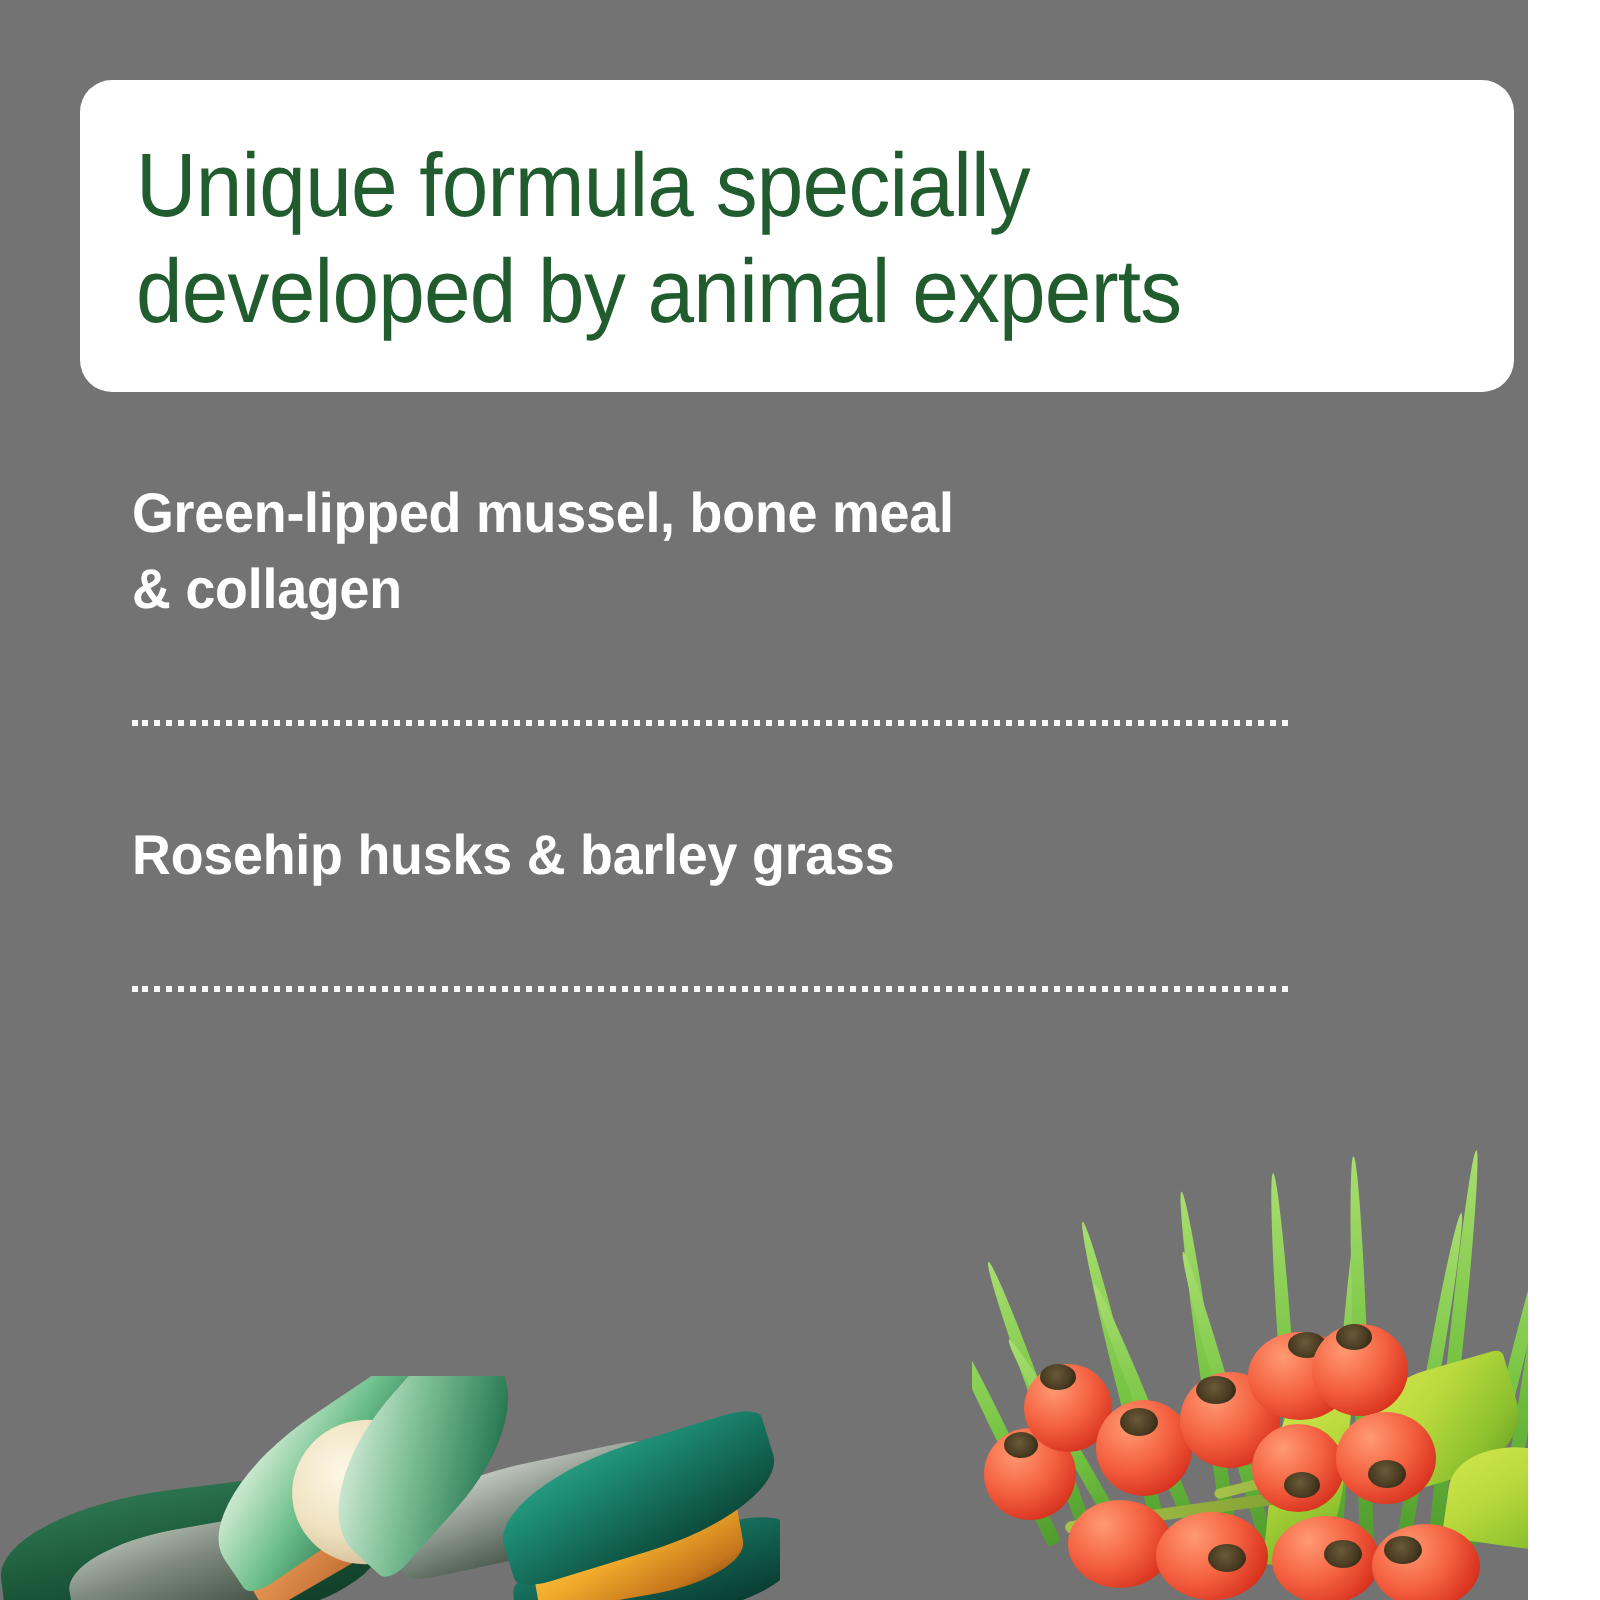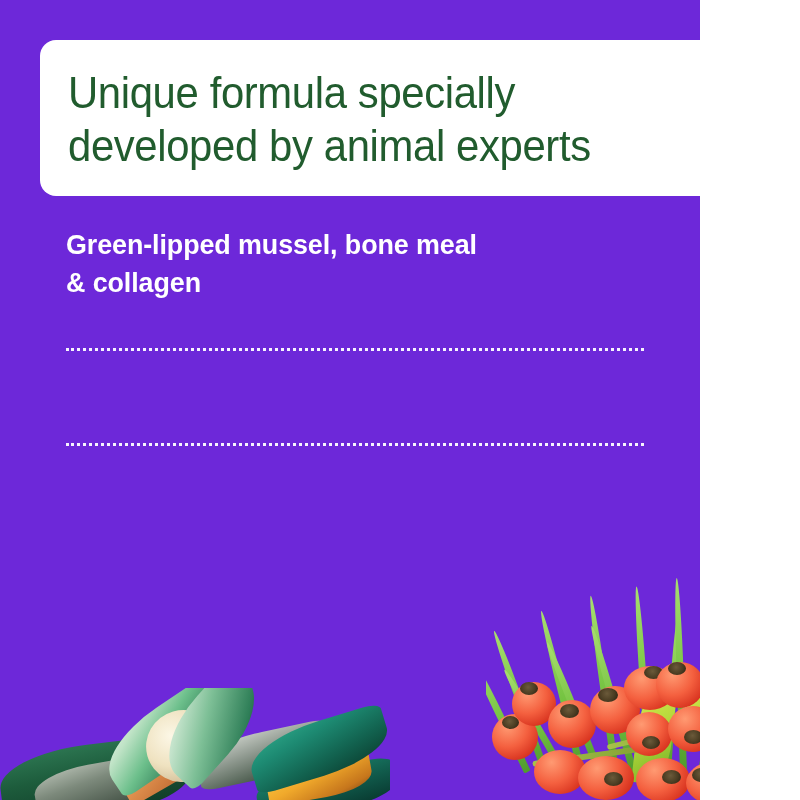--- a/index.html
+++ b/index.html
@@ -8,23 +8,23 @@
   }
   body {
     width: 800px;
     height: 800px;
     overflow: hidden;
     font-family: "Liberation Sans", sans-serif;
   }
 
   #poster {
     position: relative;
-    width: 700px;
+    width: 764px;
     height: 800px;
-    background: #6d28d9;
+    background: #737373;
     overflow: hidden;
   }
 
   
   #heading-card {
     position: absolute;
     left: 40px;
     top: 40px;
     width: 717px;
     height: 156px;
@@ -42,21 +42,21 @@
     letter-spacing: -0.4px;
     transform: scaleX(0.93);
     transform-origin: left top;
     white-space: pre-line;
   }
 
   
   #ingredient-list {
     position: absolute;
     left: 66px;
-    top: 226px;
+    top: 238px;
     width: 600px;
   }
   .ingredient-row {
     position: relative;
   }
   .ingredient-text {
     color: #ffffff;
     font-family: "Liberation Sans Narrow", "Liberation Sans", sans-serif;
     font-size: 28px;
     line-height: 38px;
@@ -204,20 +204,23 @@
 
     <div class="ingredient-row">
       <div class="ingredient-text">Green-lipped mussel, bone meal
 &amp; collagen</div>
     </div>
 
     <div class="gap-before-divider"></div>
     <div class="divider"></div>
     <div class="gap-after-divider"></div>
 
+    <div class="ingredient-row">
+      <div class="ingredient-text">Rosehip husks &amp; barley grass</div>
+    </div>
 
     <div class="gap-before-divider"></div>
     <div class="divider"></div>
     <div class="gap-after-divider"></div>
 
 
   </div>
 
   <div id="mussels">
     <div class="shell shell-b"></div>

